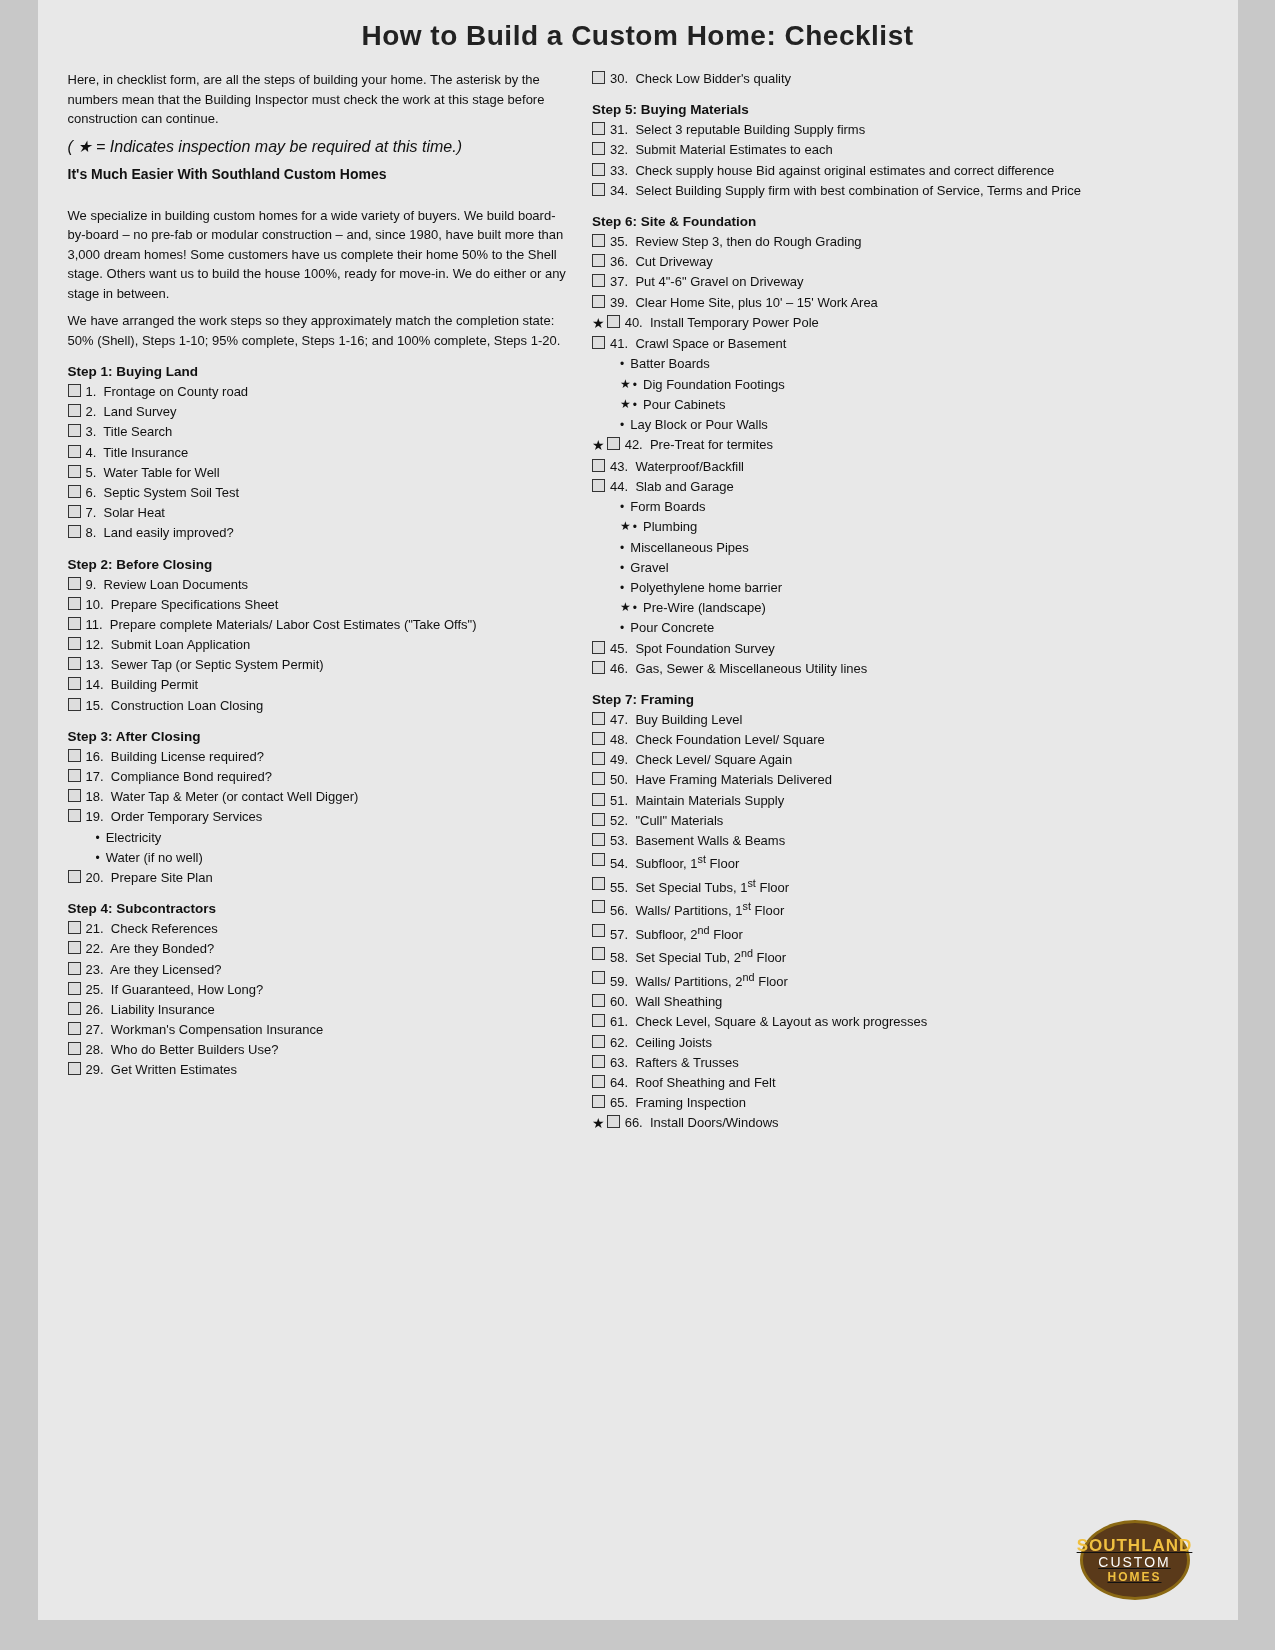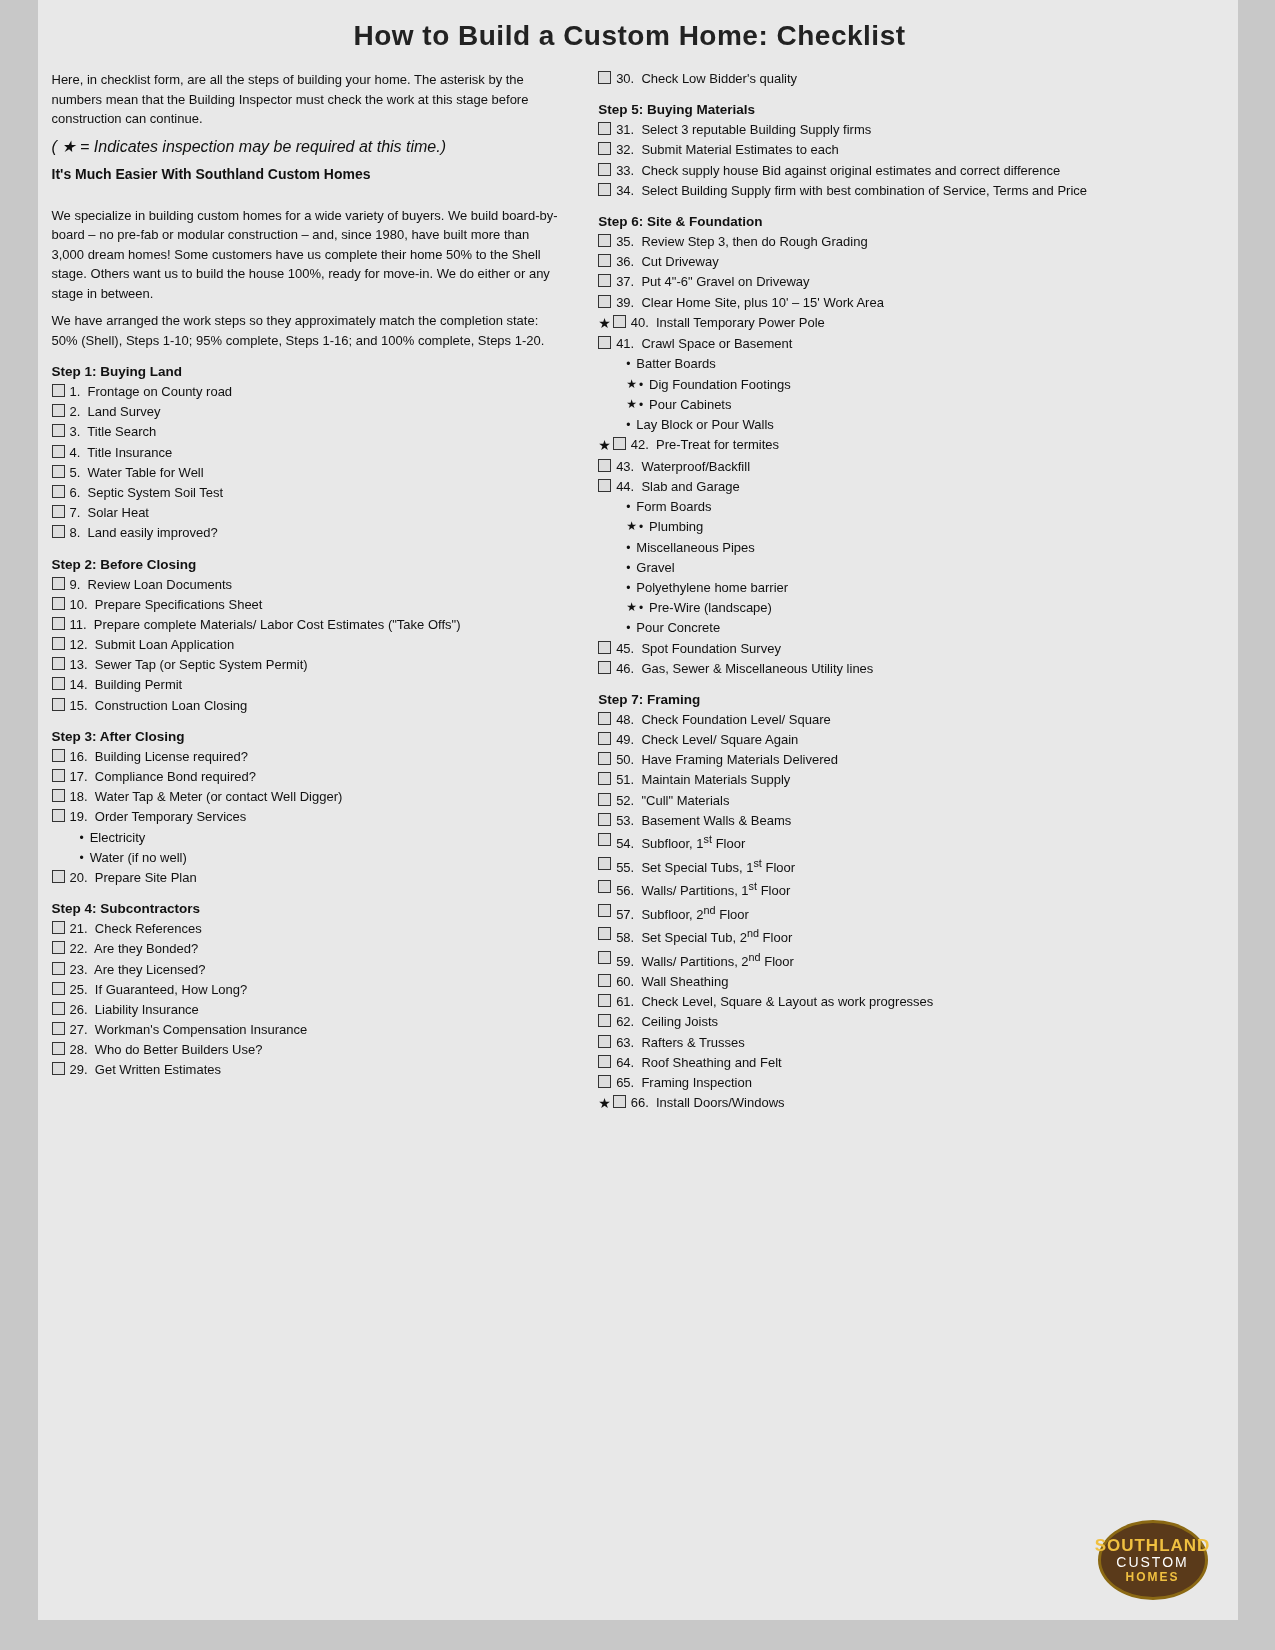--- a/index.html
+++ b/index.html
@@ -8,36 +8,36 @@
       min-height: 1650px;
       background: #c8c8c8;
       font-family: Arial, sans-serif;
       font-size: 13px;
       color: #111;
     }
     .page {
       width: 1200px;
       margin: 0 auto;
       background: #e8e8e8;
-      padding: 20px 30px 30px 14px;
+      padding: 20px 30px 30px 30px;
       position: relative;
       min-height: 1620px;
     }
     h1.main-title {
       text-align: center;
       font-size: 28px;
       font-weight: 900;
       font-family: 'Arial Black', Arial, sans-serif;
       color: #222;
       margin-bottom: 18px;
       letter-spacing: 0.5px;
     }
     .two-col {
       display: flex;
-      gap: 38px;
+      gap: 23px;
     }
     .left-col {
       width: 44%;
       flex-shrink: 0;
     }
     .right-col {
       width: 56%;
       flex-shrink: 0;
     }
     .intro-text {
@@ -107,22 +107,23 @@
       line-height: 1.4;
     }
     .bullet {
       margin-right: 6px;
       font-size: 12px;
       margin-top: 1px;
     }
     .logo-area {
       position: absolute;
       bottom: 20px;
-      right: 30px;
+      right: 48px;
       text-align: center;
+      text-decoration: underline;
     }
     .logo-oval {
       width: 110px;
       height: 80px;
       background: #5a3a1a;
       border-radius: 50%;
       display: flex;
       flex-direction: column;
       align-items: center;
       justify-content: center;
@@ -431,20 +432,24 @@
         <div class="checklist-item">
             <span class="checkbox"></span>
             <span class="item-text">46.&nbsp; Gas, Sewer &amp; Miscellaneous Utility lines</span>
           </div>
       </div>
 
       <div class="step-section">
         <div class="step-title">Step 7: Framing</div>
         <div class="checklist-item">
             <span class="checkbox"></span>
+            <span class="item-text">47.&nbsp; Buy Building Level</span>
+          </div>
+        <div class="checklist-item">
+            <span class="checkbox"></span>
             <span class="item-text">48.&nbsp; Check Foundation Level/ Square</span>
           </div>
         <div class="checklist-item">
             <span class="checkbox"></span>
             <span class="item-text">49.&nbsp; Check Level/ Square Again</span>
           </div>
         <div class="checklist-item">
             <span class="checkbox"></span>
             <span class="item-text">50.&nbsp; Have Framing Materials Delivered</span>
           </div>

